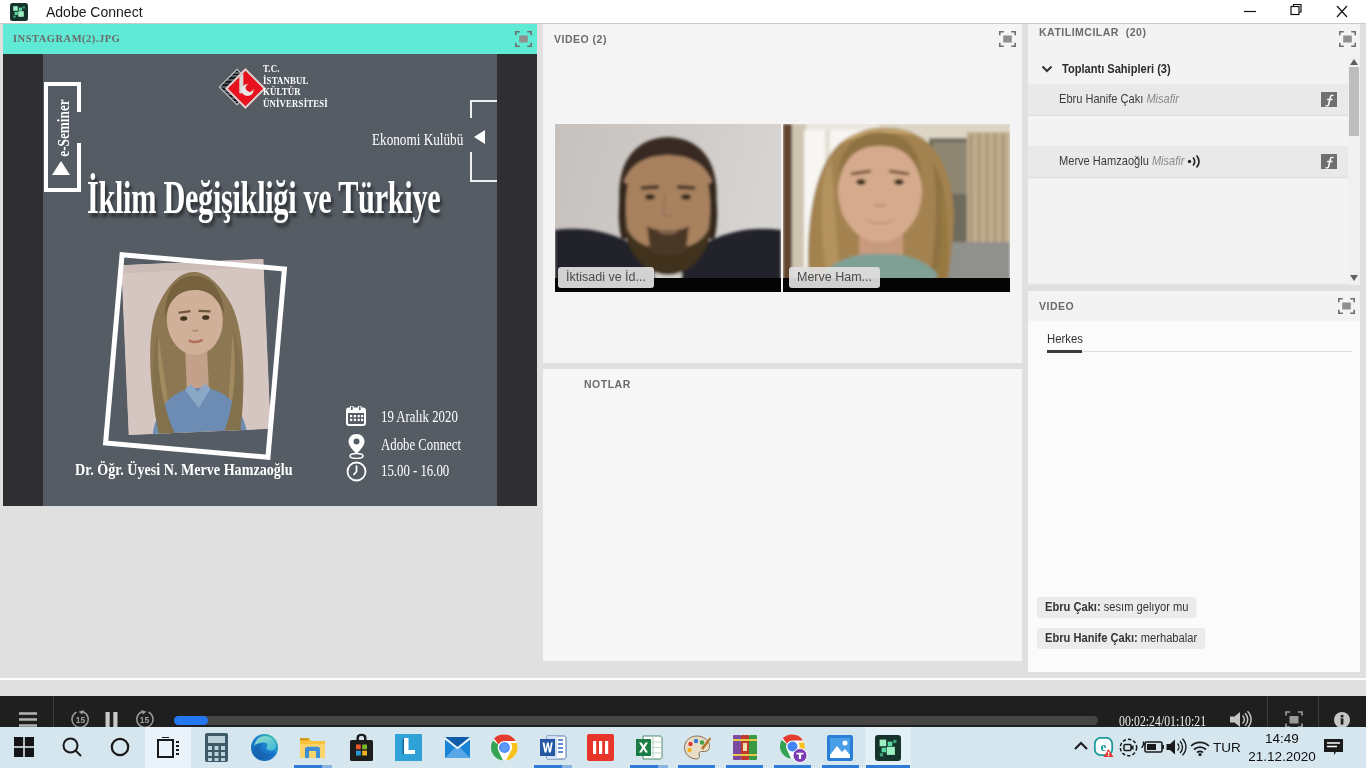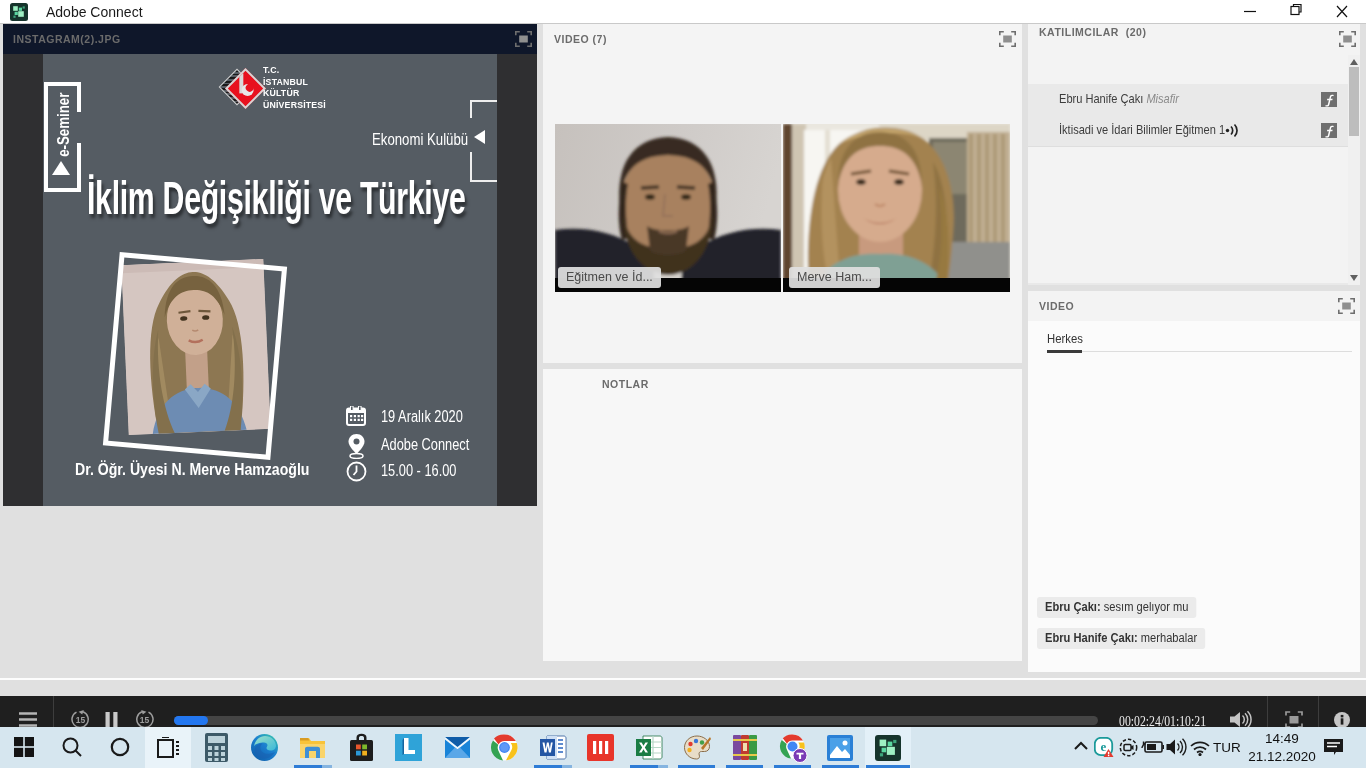--- a/index.html
+++ b/index.html
@@ -27,21 +27,21 @@
     </svg>
   <svg class="abs" style="left:1288px;top:0;" width="14" height="23" viewBox="0 0 14 23">
     <rect x="3" y="6.5" width="8" height="8" fill="none" stroke="#111" stroke-width="1.2"></rect>
     <path d="M5.5 6.5 V4.5 H13 V12 H11" fill="none" stroke="#111" stroke-width="1.2"></path>
   </svg>
   <svg class="abs" style="left:1334px;top:0;" width="16" height="23" viewBox="0 0 16 23">
     <path d="M3 6 L13 17 M13 6 L3 17" stroke="#111" stroke-width="1.2"></path>
   </svg>
 </div>
 
-<div class="abs" style="left:3px;top:24px;width:534px;height:482px;background:#0f172a;">
+<div class="abs" style="left:3px;top:24px;width:534px;height:482px;background:#5eead4;font-family:Liberation Serif, serif;">
   <div class="podhead abs" style="left:10px;top:9px;">INSTAGRAM(2).JPG</div>
   <svg class="expico" style="left:512px;top:7px;" width="17" height="16" viewBox="0 0 17 16">
     <rect x="4.2" y="4.5" width="8.6" height="7" fill="#8f8f8f"></rect>
     <path d="M0.8 4.2 V0.8 H4.8 M12.2 0.8 H16.2 V4.2 M16.2 11.8 V15.2 H12.2 M4.8 15.2 H0.8 V11.8" fill="none" stroke="#6e6e6e" stroke-width="1.6"></path>
   </svg>
 
   <div class="abs" style="left:0;top:30px;width:534px;height:452px;background:#555c63;overflow:hidden;" id="poster">
     <div class="abs" style="left:0;top:0;width:40px;height:452px;background:#2f2f31;z-index:5;"></div>
     <div class="abs" style="left:494px;top:0;width:40px;height:452px;background:#2f2f31;z-index:5;"></div>
 
@@ -117,21 +117,21 @@
     <div class="abs" style="left:378px;top:382px;color:#fff;font-size:16px;transform:scaleX(0.8);transform-origin:left top;white-space:nowrap;">Adobe Connect</div>
     <svg class="abs" style="left:343px;top:407px;" width="21" height="21" viewBox="0 0 21 21">
       <circle cx="10.5" cy="10.5" r="9" fill="none" stroke="#fff" stroke-width="1.8"></circle>
       <path d="M10.5 4.5 V10.5 L7.5 14" fill="none" stroke="#fff" stroke-width="1.8"></path>
     </svg>
     <div class="abs" style="left:378px;top:408px;color:#fff;font-size:16px;transform:scaleX(0.8);transform-origin:left top;white-space:nowrap;">15.00 - 16.00</div>
   </div>
 </div>
 
 <div class="abs" style="left:543px;top:24px;width:479px;height:339px;background:#f4f4f4;">
-  <div class="podhead abs" style="left:11px;top:9px;">VIDEO (7)</div>
+  <div class="podhead abs" style="left:11px;top:9px;">VIDEO (2)</div>
   <svg class="expico" style="left:456px;top:7px;" width="17" height="16" viewBox="0 0 17 16">
     <rect x="4.2" y="4.5" width="8.6" height="7" fill="#8f8f8f"></rect>
     <path d="M0.8 4.2 V0.8 H4.8 M12.2 0.8 H16.2 V4.2 M16.2 11.8 V15.2 H12.2 M4.8 15.2 H0.8 V11.8" fill="none" stroke="#6e6e6e" stroke-width="1.6"></path>
   </svg>
   <div class="abs" id="vid1" style="left:12px;top:100px;width:226px;height:168px;overflow:hidden;">
     <svg width="226" height="168" viewBox="0 0 226 168">
       <defs>
         <linearGradient id="wall1" x1="0" y1="0" x2="1" y2="0.2">
           <stop offset="0" stop-color="#c6c1bd"></stop>
             <stop offset="0.55" stop-color="#cfcbc8"></stop>
@@ -152,21 +152,21 @@
         <path d="M68 86 C68 128 88 150 113 151 C138 150 158 128 158 86 C156 114 140 125 113 125 C86 125 70 114 68 86 Z" fill="#41321f"></path>
         <path d="M92 102 C100 108 126 108 134 102 L131 126 C124 132 102 132 95 126 Z" fill="#4a3827"></path>
         <path d="M104 107 Q113 111 122 107" stroke="#8c6b52" stroke-width="2.5" fill="none"></path>
         <path d="M86 64 L104 63 M122 63 L140 64" stroke="#3c2e20" stroke-width="3.5"></path>
         <ellipse cx="95" cy="73" rx="5" ry="2.8" fill="#2c2115"></ellipse>
         <ellipse cx="131" cy="73" rx="5" ry="2.8" fill="#2c2115"></ellipse>
         <path d="M110 70 L108 92 L118 92" fill="none" stroke="#96735a" stroke-width="2"></path>
       </g>
       <rect x="0" y="154" width="226" height="14" fill="#050505"></rect>
     </svg>
-    <div class="abs" style="left:3px;top:143px;height:21px;background:rgba(224,224,224,0.93);border-radius:3px;font-size:12.5px;color:#4a4a4a;line-height:21px;padding:0 8px;">Eğitmen ve İd...</div>
+    <div class="abs" style="left:3px;top:143px;height:21px;background:rgba(224,224,224,0.93);border-radius:3px;font-size:12.5px;color:#4a4a4a;line-height:21px;padding:0 8px;">İktisadi ve İd...</div>
   </div>
   <div class="abs" id="vid2" style="left:240px;top:100px;width:235px;height:168px;overflow:hidden;">
     <svg width="227" height="168" viewBox="0 0 227 168">
       <defs>
           <filter id="bl2" x="-20%" y="-20%" width="140%" height="140%">
             <feGaussianBlur stdDeviation="1.4"></feGaussianBlur>
           </filter>
         </defs>
       <rect width="227" height="168" fill="#eae7df"></rect>
       <g filter="url(#bl2)">
@@ -197,39 +197,45 @@
         <path d="M26 168 C24 120 28 80 40 52 C36 100 40 140 48 168 Z" fill="#a3824f"></path>
         <path d="M163 168 C168 120 166 90 156 62 C162 110 158 140 150 168 Z" fill="#97793f"></path>
       </g>
       <rect x="0" y="154" width="227" height="14" fill="#050505"></rect>
     </svg>
     <div class="abs" style="left:6px;top:143px;height:21px;background:rgba(224,224,224,0.93);border-radius:3px;font-size:12.5px;color:#4a4a4a;line-height:21px;padding:0 8px;">Merve Ham...</div>
   </div>
 </div>
 
 <div class="abs" style="left:543px;top:369px;width:479px;height:292px;background:#f7f7f7;">
-  <div class="podhead abs" style="left:29px;top:9px;padding-left:30px;">NOTLAR</div>
+  <div class="podhead abs" style="left:11px;top:9px;padding-left:30px;">NOTLAR</div>
 </div>
 
 <div class="abs" style="left:1028px;top:24px;width:332px;height:261px;background:#f3f3f3;overflow:hidden;" id="plist">
   <div class="podhead abs" style="left:11px;top:2px;">KATILIMCILAR&nbsp; (20)</div>
   <svg class="expico" style="left:311px;top:7px;" width="17" height="16" viewBox="0 0 17 16">
     <rect x="4.2" y="4.5" width="8.6" height="7" fill="#8f8f8f"></rect>
     <path d="M0.8 4.2 V0.8 H4.8 M12.2 0.8 H16.2 V4.2 M16.2 11.8 V15.2 H12.2 M4.8 15.2 H0.8 V11.8" fill="none" stroke="#6e6e6e" stroke-width="1.6"></path>
   </svg>
 
+  <div class="abs" style="left:0;top:31px;width:320px;height:29px;">
+    <svg class="abs" style="left:13px;top:10px;" width="12" height="8" viewBox="0 0 12 8">
+        <path d="M1.5 1.5 L6 6 L10.5 1.5" fill="none" stroke="#333" stroke-width="2"></path>
+      </svg>
+    <div class="abs" style="left:34px;top:6px;font-size:13.5px;font-weight:bold;color:#2b2b2b;transform:scaleX(0.82);transform-origin:left top;white-space:nowrap;">Toplantı Sahipleri (3)</div>
+  </div>
   <div class="abs" style="left:0;top:60px;width:320px;height:31px;background:#e9e9e9;border-bottom:1px solid #dedede;">
     <div class="abs" style="left:31px;top:7px;font-size:13.5px;color:#3c3c3c;transform:scaleX(0.82);transform-origin:left top;white-space:nowrap;">Ebru Hanife Çakı <i style="color:#8a8a8a;">Misafir</i></div>
     <div class="abs" style="left:293px;top:8px;width:16px;height:15px;background:#6f6f6f;"><svg width="16" height="15" viewBox="0 0 14 14">
           <path d="M9.8 2.5 C8.6 2.5 8 3.2 7.7 4.4 L7.2 6.3 H5.4 L5.1 7.6 H6.9 L6 11.5 C5.8 12.2 5.5 12.4 5 12.4 C4.6 12.4 4.3 12.3 4 12.1 L3.5 13.2 C3.9 13.5 4.5 13.6 5.1 13.6 C6.3 13.6 7 13 7.4 11.6 L8.3 7.6 H10.1 L10.4 6.3 H8.6 L9 4.7 C9.2 4 9.5 3.7 10 3.7 C10.4 3.7 10.7 3.8 11 4 L11.5 2.9 C11 2.6 10.4 2.5 9.8 2.5 Z" fill="#fff"></path>
         </svg></div>
   </div>
-  <div class="abs" style="left:0;top:91px;width:320px;height:31px;background:#e9e9e9;border-bottom:1px solid #dedede;">
-    <div class="abs" style="left:31px;top:7px;font-size:13.5px;color:#3c3c3c;transform:scaleX(0.82);transform-origin:left top;white-space:nowrap;">İktisadi ve İdari Bilimler Eğitmen 1</div>
-    <svg class="abs" style="left:197px;top:8px;" width="15" height="15" viewBox="0 0 15 15">
+  <div class="abs" style="left:0;top:122px;width:320px;height:31px;background:#e9e9e9;border-bottom:1px solid #dedede;">
+    <div class="abs" style="left:31px;top:7px;font-size:13.5px;color:#3c3c3c;transform:scaleX(0.82);transform-origin:left top;white-space:nowrap;">Merve Hamzaoğlu <i style="color:#8a8a8a;">Misafir</i></div>
+    <svg class="abs" style="left:159px;top:8px;" width="15" height="15" viewBox="0 0 15 15">
         <circle cx="2.5" cy="7.5" r="1.7" fill="#222"></circle>
         <path d="M6 3.5 A5.6 5.6 0 0 1 6 11.5 M9.5 1.5 A8.4 8.4 0 0 1 9.5 13.5" fill="none" stroke="#222" stroke-width="1.7"></path>
       </svg>
     <div class="abs" style="left:293px;top:8px;width:16px;height:15px;background:#6f6f6f;"><svg width="16" height="15" viewBox="0 0 14 14">
           <path d="M9.8 2.5 C8.6 2.5 8 3.2 7.7 4.4 L7.2 6.3 H5.4 L5.1 7.6 H6.9 L6 11.5 C5.8 12.2 5.5 12.4 5 12.4 C4.6 12.4 4.3 12.3 4 12.1 L3.5 13.2 C3.9 13.5 4.5 13.6 5.1 13.6 C6.3 13.6 7 13 7.4 11.6 L8.3 7.6 H10.1 L10.4 6.3 H8.6 L9 4.7 C9.2 4 9.5 3.7 10 3.7 C10.4 3.7 10.7 3.8 11 4 L11.5 2.9 C11 2.6 10.4 2.5 9.8 2.5 Z" fill="#fff"></path>
         </svg></div>
   </div>
   <div class="abs" style="left:0;top:226px;width:320px;height:31px;background:#e9e9e9;border-bottom:1px solid #dedede;margin-top:33px;">
     <div class="abs" style="left:31px;top:7px;font-size:13.5px;color:#3c3c3c;transform:scaleX(0.82);transform-origin:left top;white-space:nowrap;">Alara Aytulun <i style="color:#8a8a8a;">Misafir</i></div>
     <svg class="abs" style="left:293px;top:8px;" width="16" height="16" viewBox="0 0 16 16">

